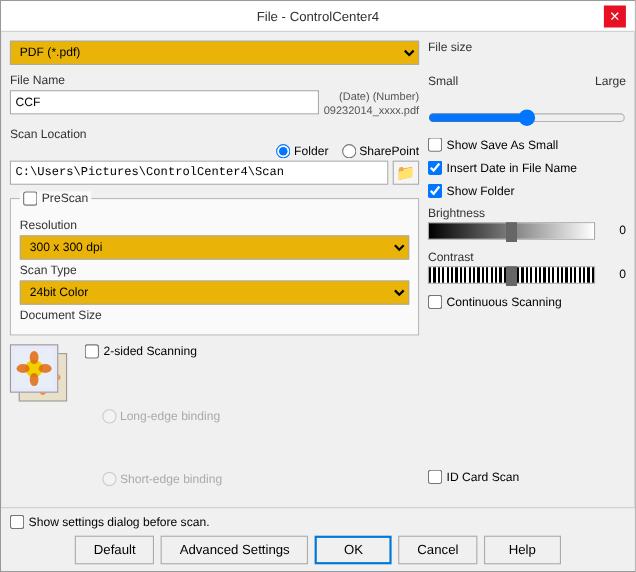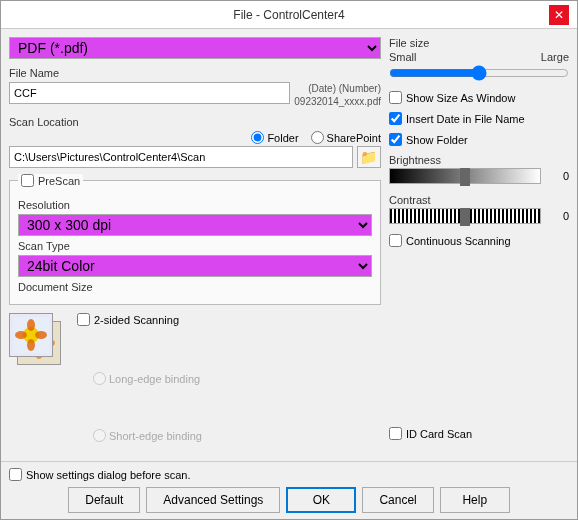--- a/index.html
+++ b/index.html
@@ -73,23 +73,23 @@
       gap: 6px;
     }
     label.section-label {
       font-size: 11px;
       color: #333;
       margin-bottom: 1px;
     }
     select {
       width: 100%;
       height: 22px;
-      font-size: 14px;
+      font-size: 11px;
       border: 1px solid #aaa;
-      background: #d946ef;
+      background: #eab308;
       padding: 0 4px;
     }
     input[type="text"] {
       width: 100%;
       height: 22px;
       font-size: 11px;
       border: 1px solid #aaa;
       padding: 0 4px;
       background: white;
     }
@@ -119,20 +119,21 @@
       gap: 3px;
       font-size: 11px;
     }
     .path-row {
       display: flex;
       align-items: center;
       gap: 4px;
     }
     .path-input {
       flex: 1;
+      font-family: Liberation Mono, monospace;
     }
     .folder-btn {
       width: 24px;
       height: 22px;
       border: 1px solid #aaa;
       background: #f5f5f5;
       display: flex;
       align-items: center;
       justify-content: center;
       cursor: pointer;
@@ -162,21 +163,21 @@
     .field-row {
       display: flex;
       flex-direction: column;
       gap: 2px;
       margin-bottom: 4px;
     }
     
     .filesize-section {
       display: flex;
       flex-direction: column;
-      gap: 2px;
+      gap: 19px;
       margin-bottom: 4px;
     }
     .filesize-labels {
       display: flex;
       justify-content: space-between;
       font-size: 11px;
       color: #333;
     }
     input[type="range"] {
       flex: 1;
@@ -438,21 +439,21 @@
           </div>
           <div class="filesize-labels">
             <span>Small</span>
             <span>Large</span>
           </div>
           <input type="range" min="-2" max="2" value="0" style="width: 100%;">
         </div>
 
         <div class="checkbox-row">
           <input type="checkbox" style="">
-          <span>Show Size As Window</span>
+          <span>Show Save As Small</span>
         </div>
         <div class="checkbox-row">
           <input type="checkbox" checked="" style="">
           <span>Insert Date in File Name</span>
         </div>
         <div class="checkbox-row">
           <input type="checkbox" checked="" style="">
           <span>Show Folder</span>
         </div>
 

